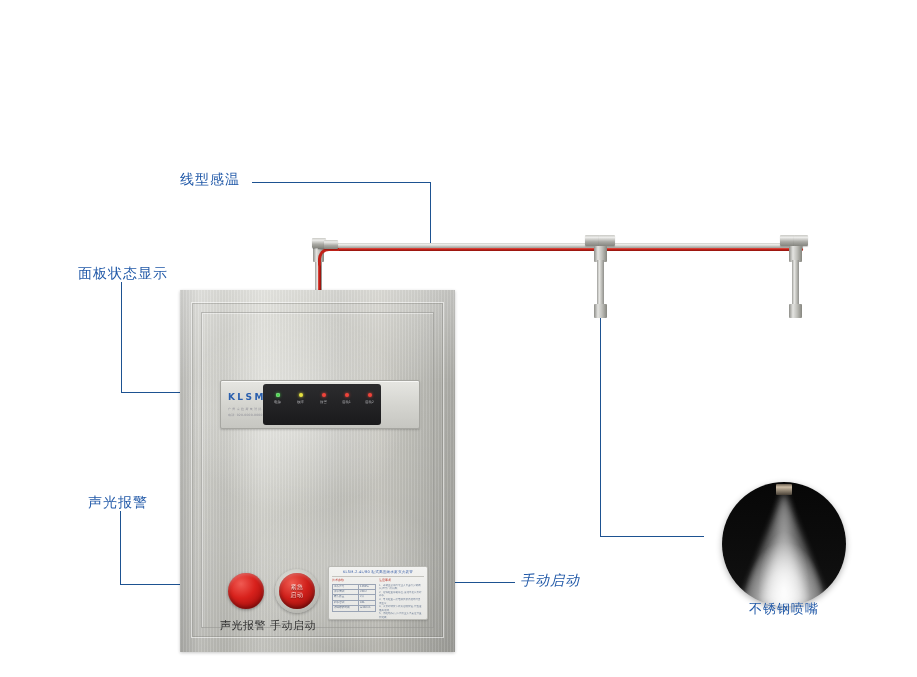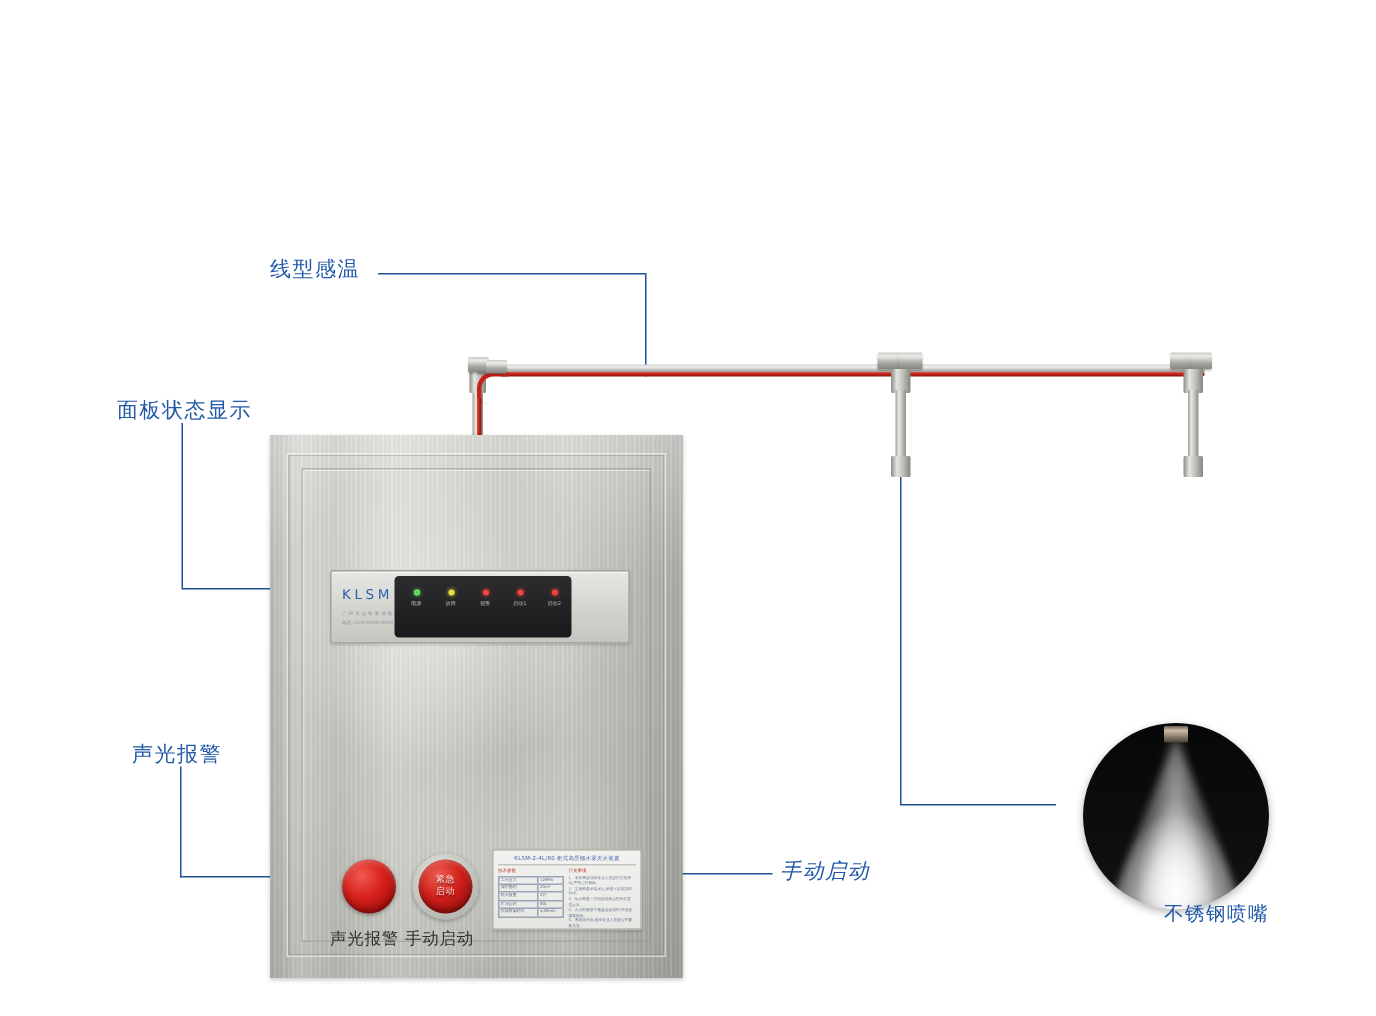--- a/index.html
+++ b/index.html
@@ -67,21 +67,21 @@
     border:1px solid #a6a6a1;border-radius:2px;
     box-shadow:0 1px 2px rgba(0,0,0,.18),inset 0 1px 0 rgba(255,255,255,.7);
   }
   #panel-black{
     position:absolute;left:42px;top:3px;width:118px;height:41px;
     background:linear-gradient(180deg,#2c2c2e 0%,#222224 55%,#1a1a1c 100%);
     border-radius:3px;
   }
   #brand{
     position:absolute;left:7px;top:11px;
-    color:#2a5fae;font-size:9px;font-weight:normal;letter-spacing:2.4px;
+    color:#2a5fae;font-size:9px;font-weight:bold;letter-spacing:2.4px;
     font-family:"DejaVu Sans","Liberation Sans",sans-serif;
   }
   #brand-reg{position:absolute;left:42px;top:9px;color:#2a5fae;font-size:4px;}
   .brandline{
     position:absolute;left:7px;color:#8d8d96;font-size:3px;letter-spacing:.2px;
     font-family:"DejaVu Sans",sans-serif;white-space:nowrap;
   }
   #brandline1{top:26px;}
   #brandline2{top:32px;}
 
@@ -218,21 +218,21 @@
     border-bottom:110px solid rgba(255,255,255,.40);
     filter:blur(5px);
   }
   #nozzle-tip{
     position:absolute;left:50%;top:2px;width:16px;height:11px;
     transform:translateX(-50%);
     background:linear-gradient(180deg,#6b5f50 0%,#cdbda6 28%,#8d8170 62%,#4a4238 100%);
     border-radius:1px;
   }
   #nozzle-caption{
-    position:absolute;left:722px;top:568px;width:124px;text-align:right;
+    position:absolute;left:722px;top:568px;width:124px;text-align:center;
     color:#2159a8;font-size:13px;letter-spacing:1px;
     font-family:"DejaVu Sans","Liberation Sans",sans-serif;
   }
 </style>
 </head>
 <body>
 
 <div id="stage">
 
   <div class="callout" style="left:180px;top:139px;">线型感温</div>

